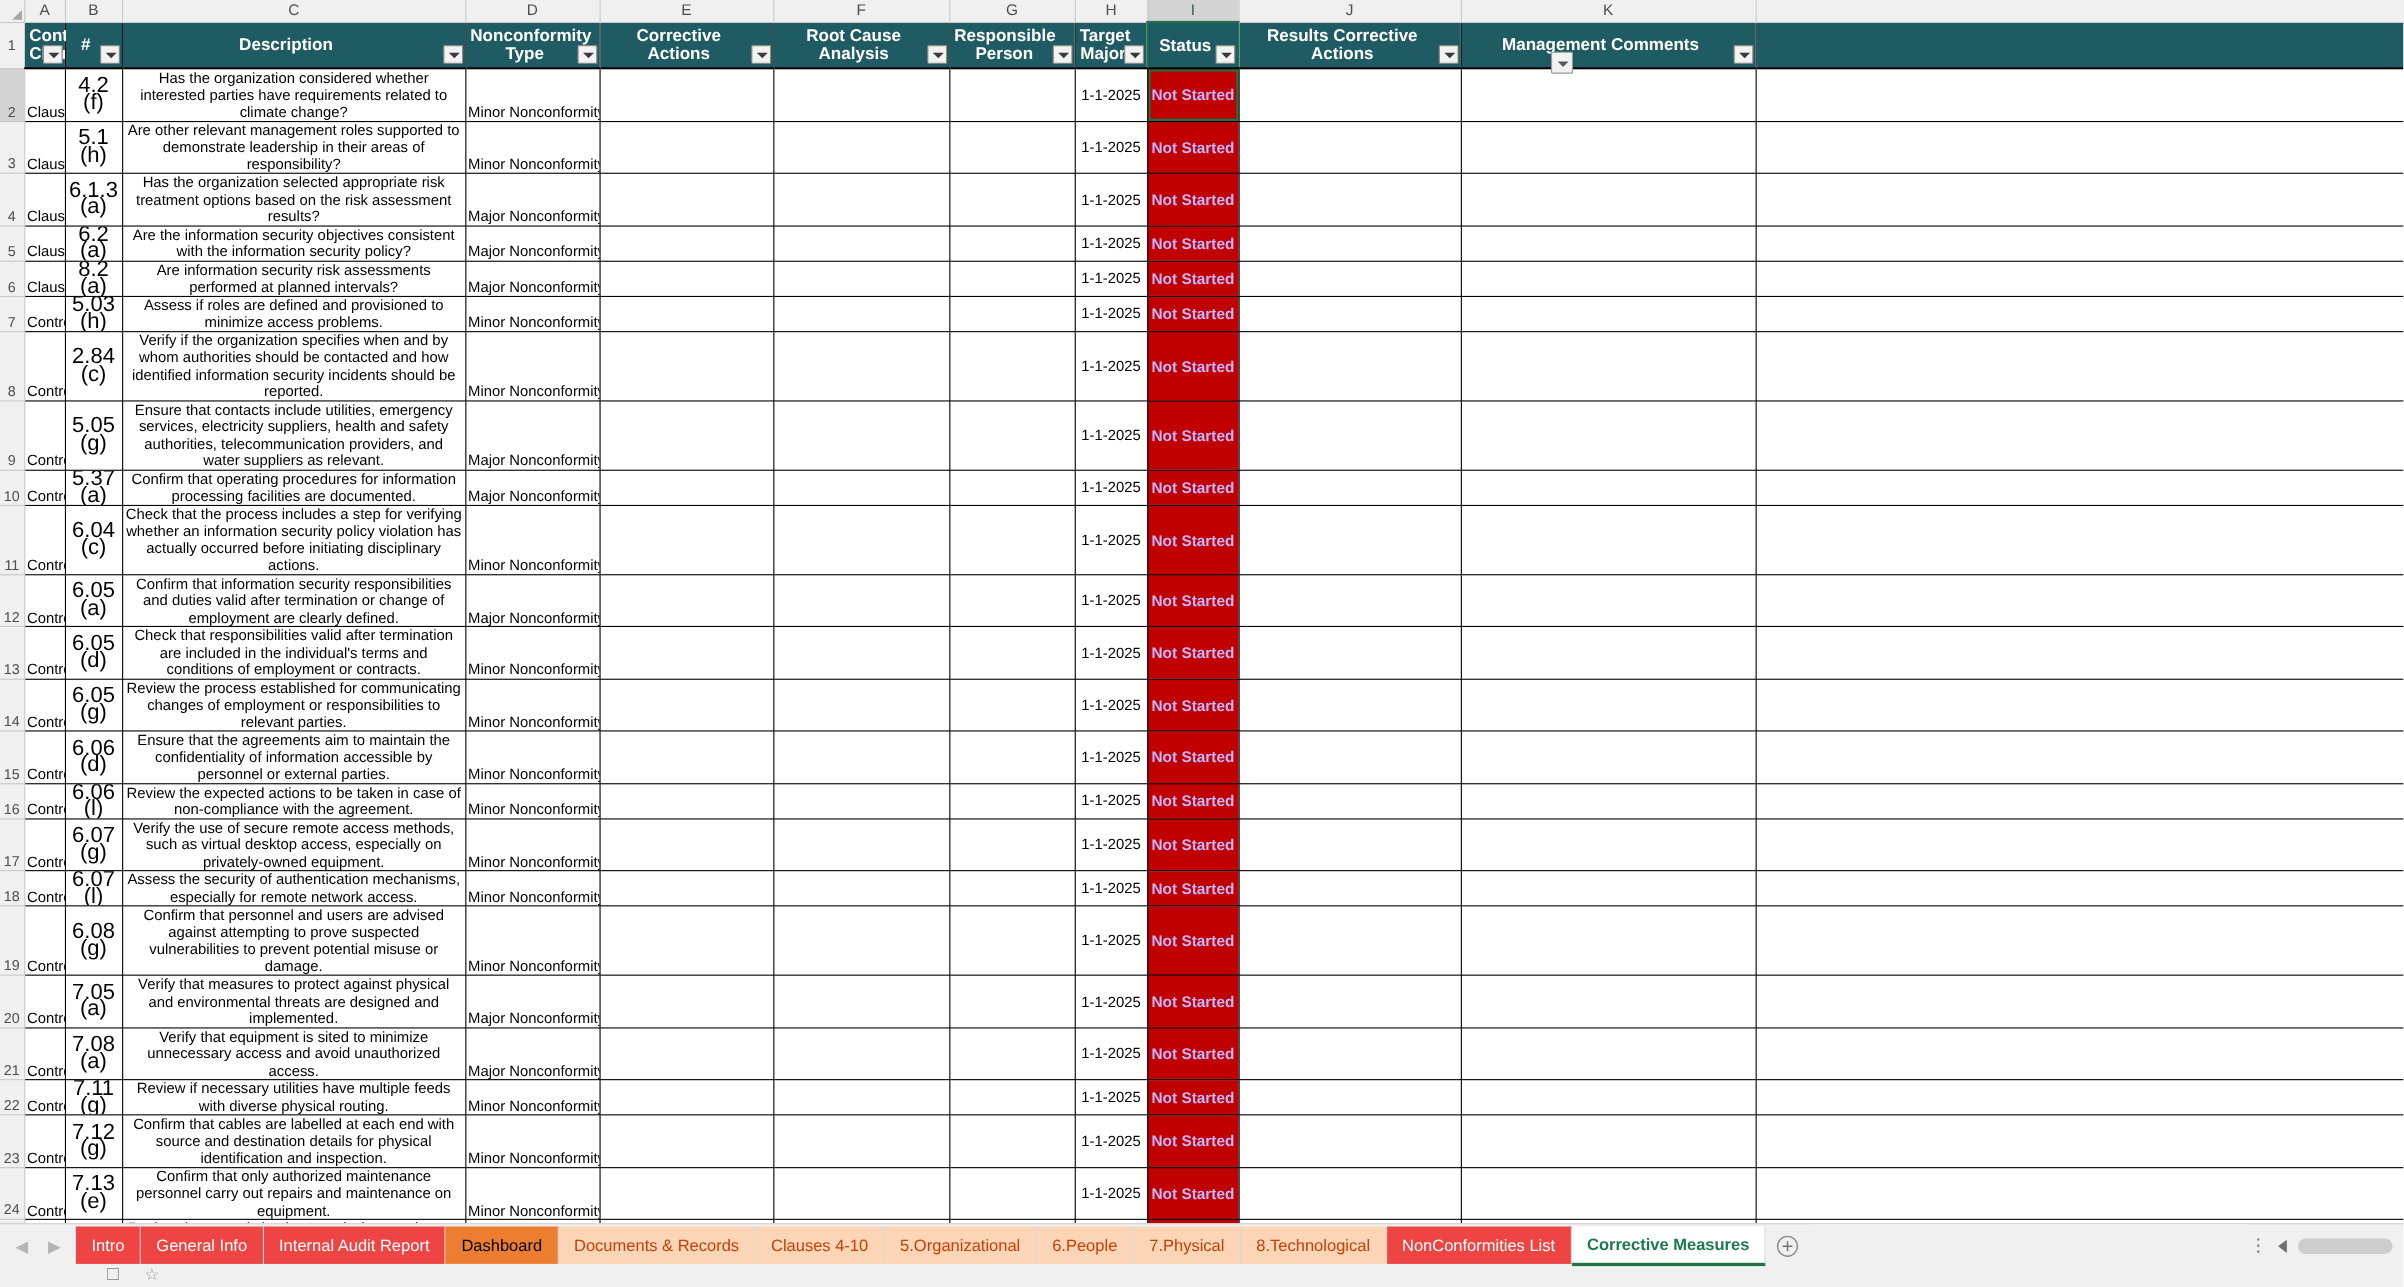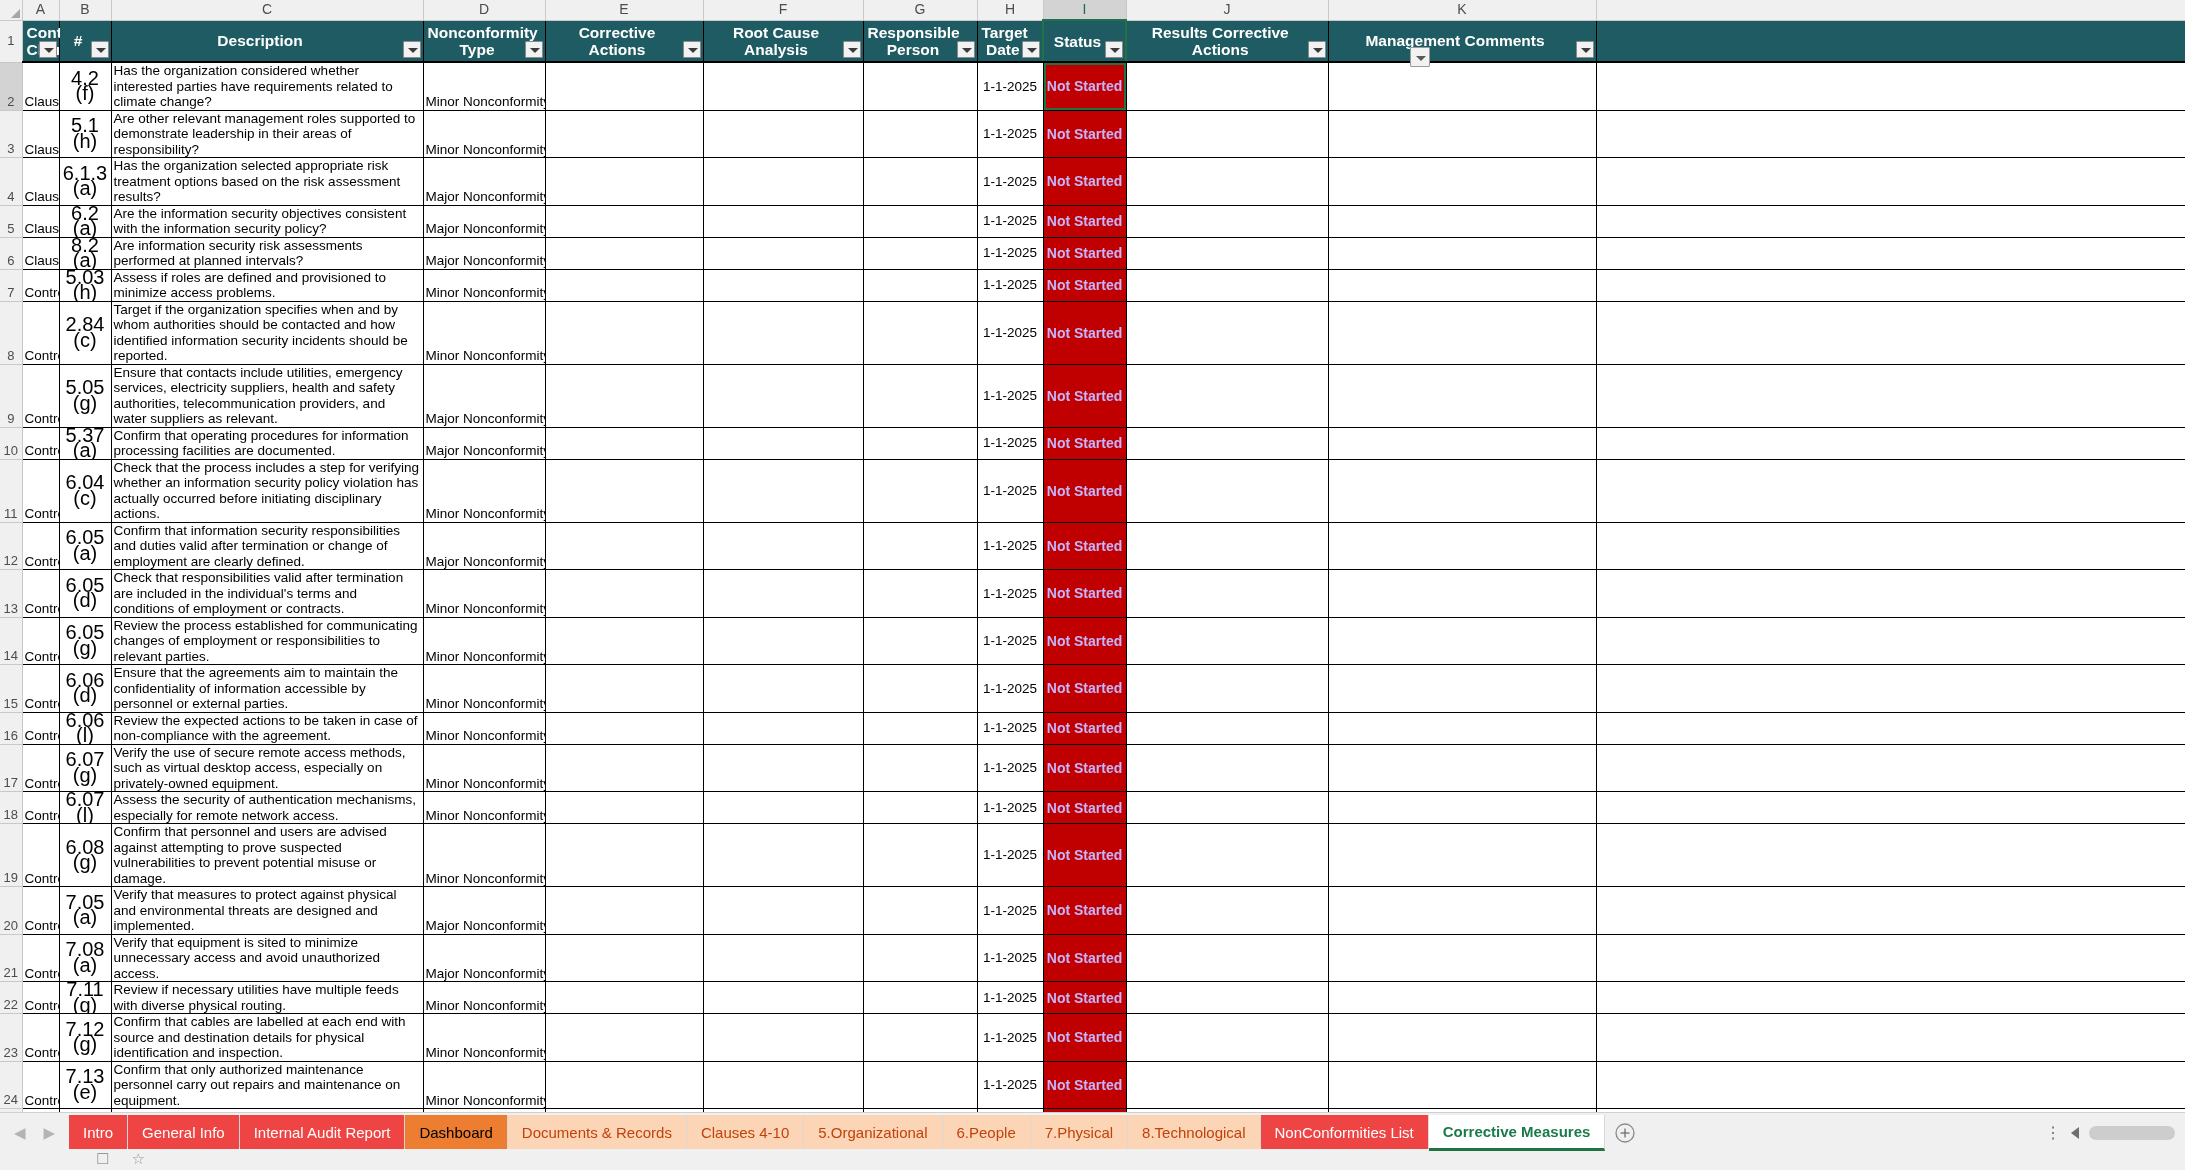--- a/index.html
+++ b/index.html
@@ -87,21 +87,21 @@
     font-size: 13.5px;
     color: #000;
     vertical-align: bottom;
     padding: 0 2px !important;
     line-height: 15.5px;
     background: #fff;
     overflow: hidden;
   }
   .cell.c-a { text-align:center; vertical-align:bottom; font-size:13.5px; border-left:1px solid #000;}
   .cell.c-b { text-align:center; vertical-align:middle; font-size:20px;}
-  .cell.c-desc { text-align:left; vertical-align:top; padding-top:0 !important;}
+  .cell.c-desc { text-align:center; vertical-align:top; padding-top:0 !important;}
   .cell.c-type { text-align:left; vertical-align:bottom; white-space:nowrap; font-size:13.5px;}
   .cell.c-date { text-align:center; vertical-align:middle; font-size:13.5px; }
   .cell.c-blank { background:#fff; }
 
   .status {
     text-align:center; vertical-align:middle;
     font-weight:bold; font-size:14px;
     border-right:1px solid #000; border-bottom:1px solid #000;
     padding:0 !important;
   }
@@ -238,21 +238,21 @@
       </th>
       <th class="th">
         <span>Root Cause Analysis</span>
         <span class="flt"></span>
       </th>
       <th class="th">
         <span>Responsible Person</span>
         <span class="flt"></span>
       </th>
       <th class="th">
-        <span>Target Date</span>
+        <span>Target Major</span>
         <span class="flt"></span>
       </th>
       <th class="th selcol">
         <span>Status</span>
         <span class="flt"></span>
       </th>
       <th class="th">
         <span>Results Corrective Actions</span>
         <span class="flt"></span>
       </th>
@@ -352,21 +352,21 @@
           <td class="cell c-date">1-1-2025</td>
           <td class="status notstarted">Not Started</td>
           <td class="cell c-blank"></td>
           <td class="cell c-blank"></td>
           <td class="cell c-blank" style="border-right:none;"></td>
         </tr>
         <tr style="height: 50px;">
           <td class="rowhdr">8</td>
           <td class="cell c-a">Control</td>
           <td class="cell c-b">2.84 (c)</td>
-          <td class="cell c-desc">Target if the organization specifies when and by whom authorities should be contacted and how identified information security incidents should be reported.</td>
+          <td class="cell c-desc">Verify if the organization specifies when and by whom authorities should be contacted and how identified information security incidents should be reported.</td>
           <td class="cell c-type">Minor Nonconformity (nc)</td>
           <td class="cell c-blank"></td>
           <td class="cell c-blank"></td>
           <td class="cell c-blank"></td>
           <td class="cell c-date">1-1-2025</td>
           <td class="status notstarted">Not Started</td>
           <td class="cell c-blank"></td>
           <td class="cell c-blank"></td>
           <td class="cell c-blank" style="border-right:none;"></td>
         </tr>

